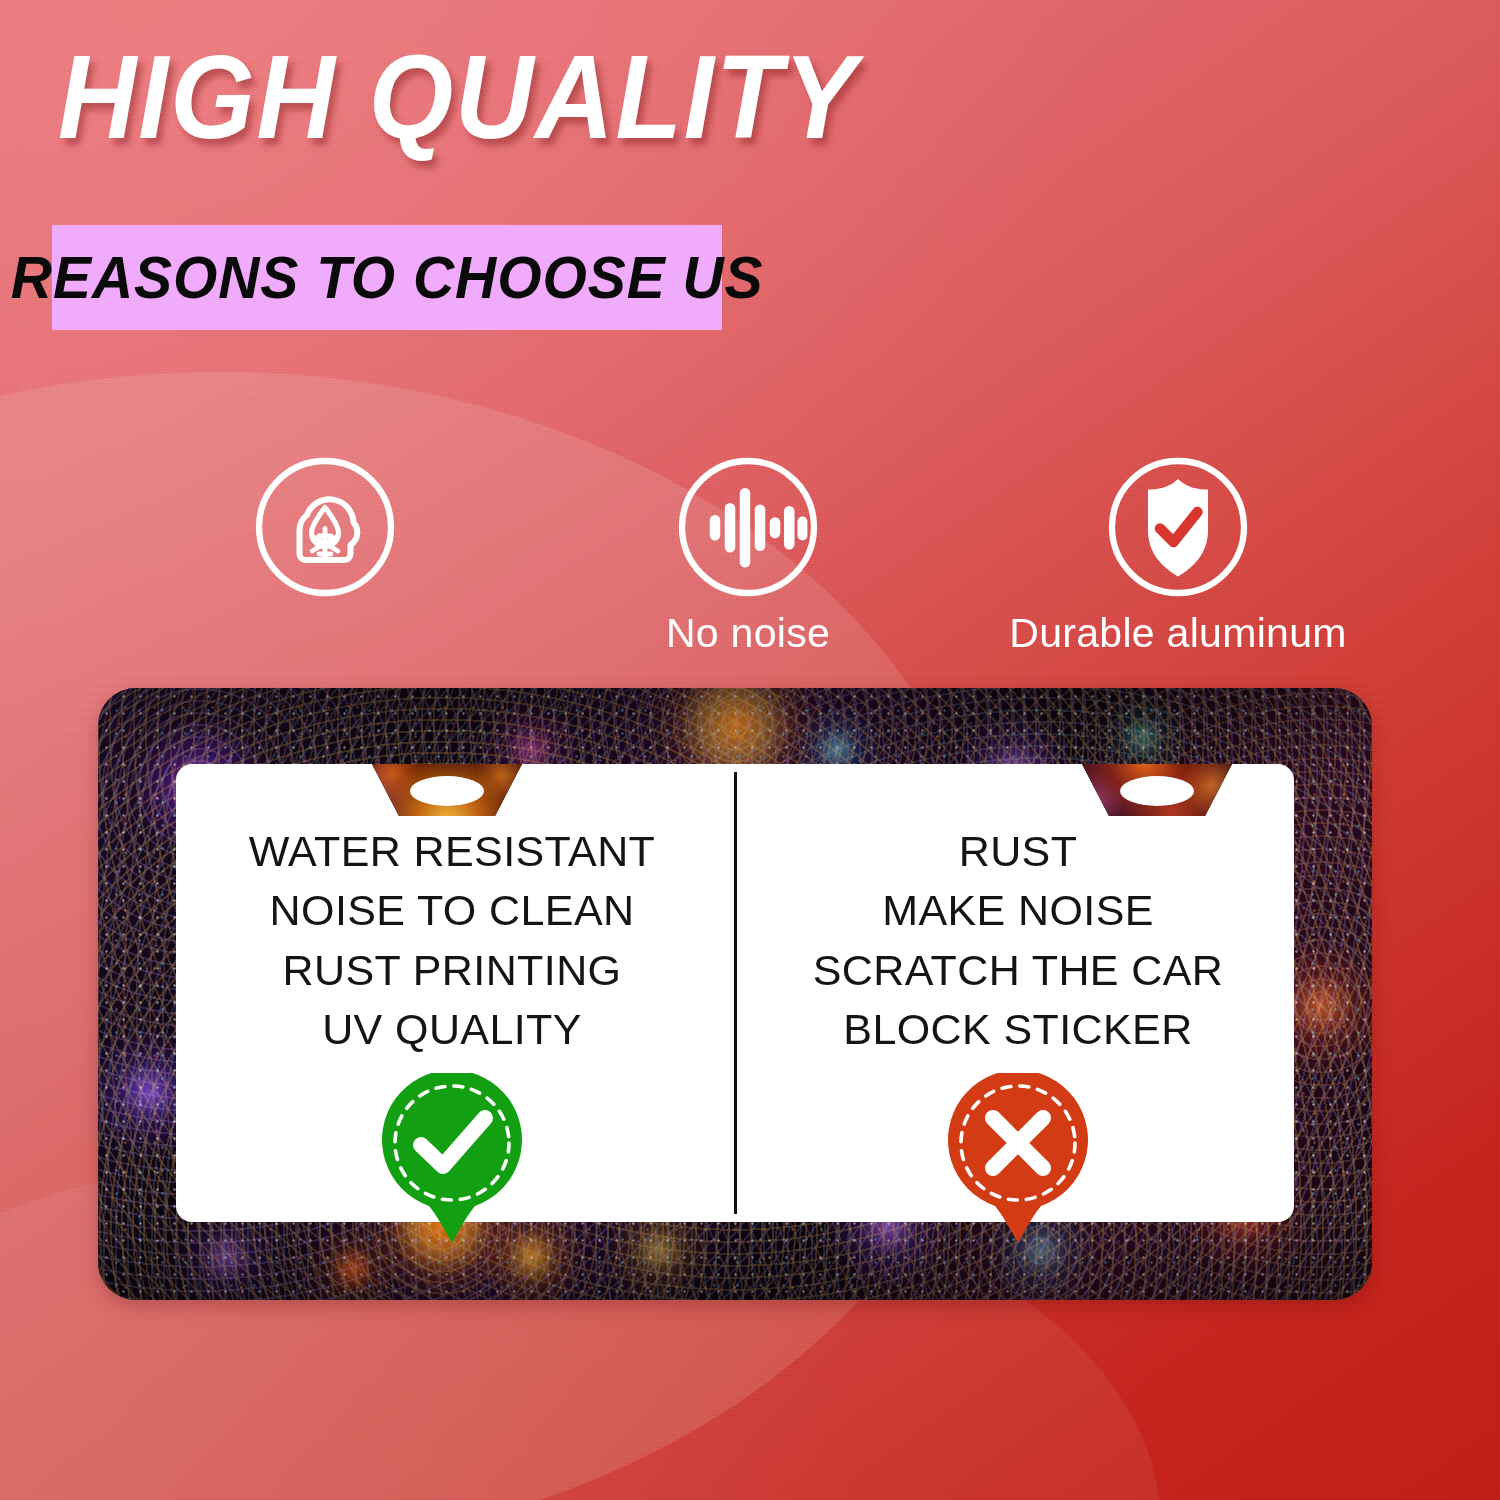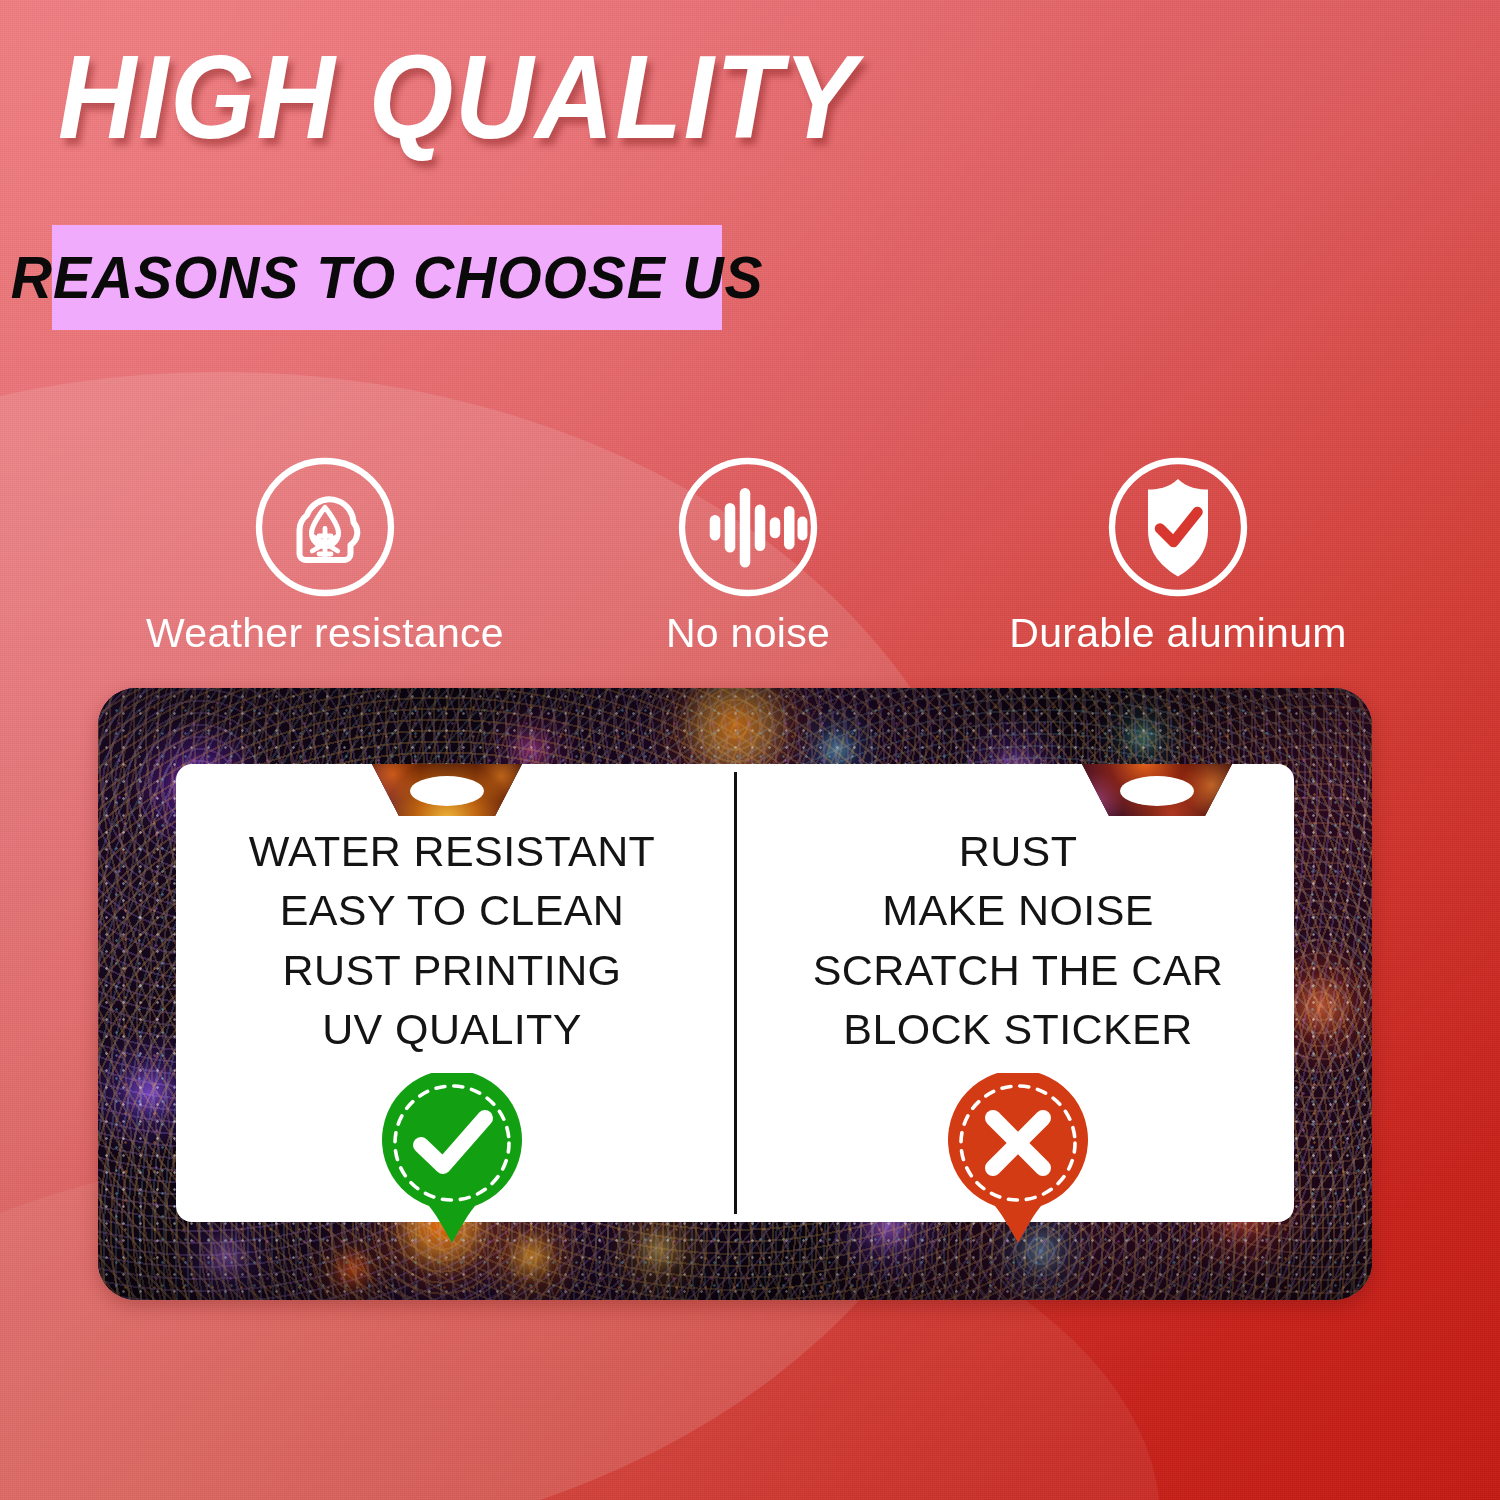--- a/index.html
+++ b/index.html
@@ -335,21 +335,20 @@
         <path d="M50 37 C50 37 41 48 41 54 a9 9 0 0 0 18 0 C59 48 50 37 50 37 Z" fill="none" stroke="#ffffff" stroke-width="3.4" stroke-linejoin="round"></path>
         <g stroke="#ffffff" stroke-width="3.2" stroke-linecap="round">
           <line x1="50" y1="51" x2="50" y2="71"></line>
           <line x1="41.5" y1="56" x2="58.5" y2="66"></line>
           <line x1="58.5" y1="56" x2="41.5" y2="66"></line>
           <line x1="46" y1="56" x2="54" y2="56"></line>
           <line x1="45" y1="62" x2="55" y2="62"></line>
           <line x1="46" y1="68" x2="54" y2="68"></line>
         </g>
       </svg>
-      <div class="feature-label">Weather resistance</div>
     </div>
 
     <div class="feature" id="feature-1">
       <svg class="feature-icon" viewBox="0 0 100 100">
         <circle cx="50" cy="50" r="44" fill="none" stroke="#ffffff" stroke-width="4.2"></circle>
         <g fill="#ffffff">
           <rect x="24.5" y="42" width="7" height="17" rx="3.5"></rect>
           <rect x="34.5" y="34" width="7" height="33" rx="3.5"></rect>
           <rect x="44.5" y="24" width="7" height="53" rx="3.5"></rect>
           <rect x="54.5" y="35" width="7" height="31" rx="3.5"></rect>
@@ -393,21 +392,21 @@
         <div class="mount-tab-shape">
           <div class="mount-tab-art-r"></div>
         </div>
         <div class="mount-hole"></div>
       </div>
 
       <div class="divider"></div>
 
       <div class="col" id="col-pros">
         <div class="col-line">WATER RESISTANT</div>
-        <div class="col-line">EASY TO CLEAN</div>
+        <div class="col-line">NOISE TO CLEAN</div>
         <div class="col-line">RUST PRINTING</div>
         <div class="col-line">UV QUALITY</div>
 
         <div class="pin">
           <svg class="pin-svg" viewBox="0 0 150 172">
             <path d="M75 170 C75 170 60 142 52 133 A70 70 0 1 1 98 133 C90 142 75 170 75 170 Z" fill="#12A012"></path>
             <circle cx="75" cy="70" r="57" fill="none" stroke="#ffffff" stroke-width="3.6" stroke-dasharray="9 9" stroke-linecap="round"></circle>
             <path d="M44 72 L66 93 L108 45" fill="none" stroke="#ffffff" stroke-width="16" stroke-linecap="round" stroke-linejoin="round"></path>
           </svg>
         </div>

